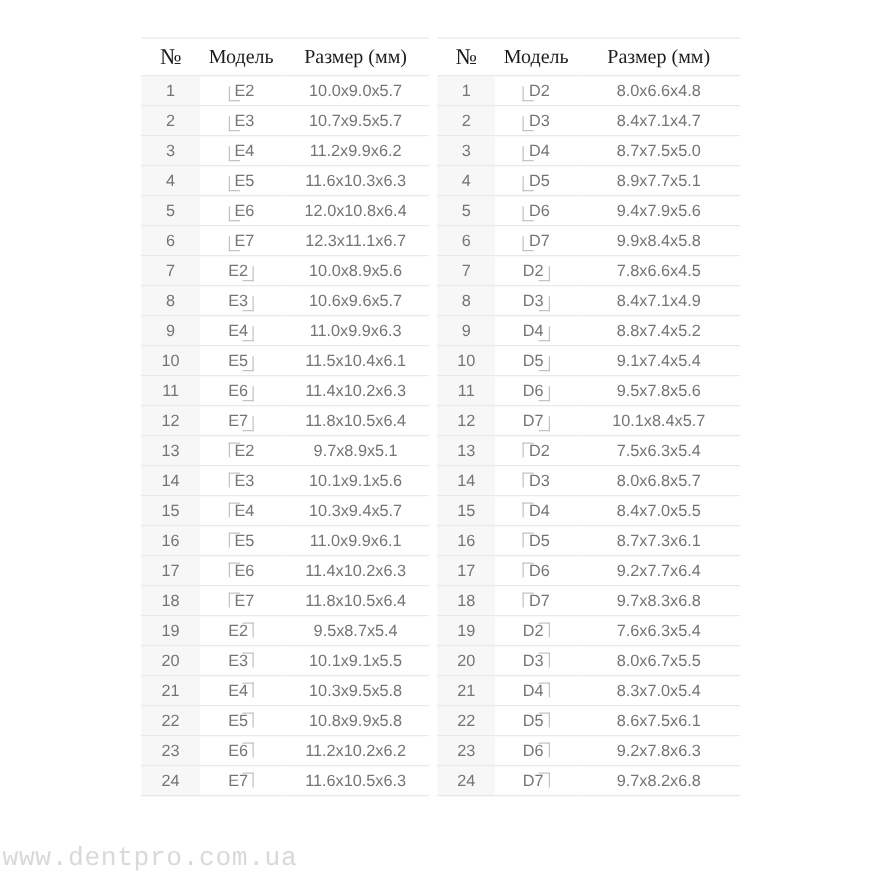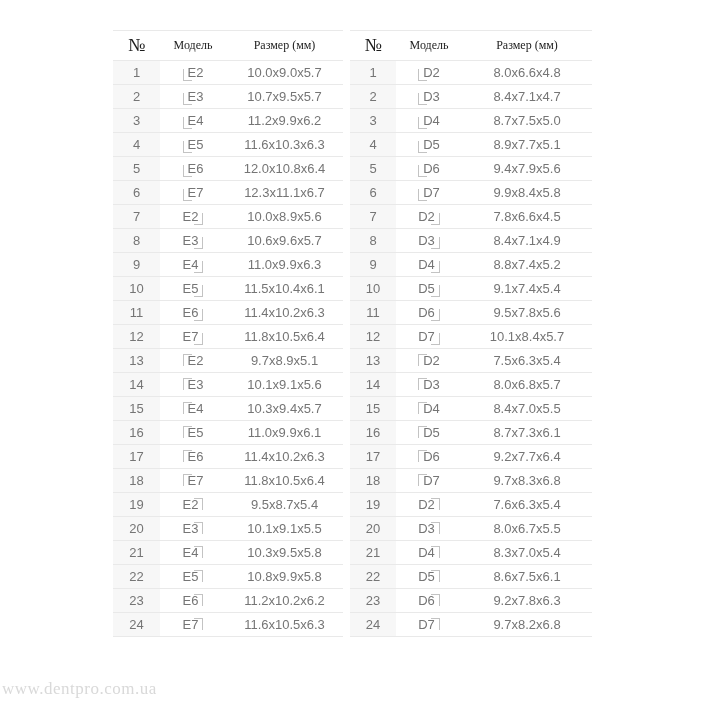--- a/index.html
+++ b/index.html
@@ -23,21 +23,21 @@
   table{
     border-collapse:collapse;
     font-family:"Liberation Sans",sans-serif;
     font-size:13px;
     color:var(--text-gray);
   }
   th{
     font-family:"Liberation Serif","DejaVu Serif",serif;
     font-weight:400;
     color:var(--header-text);
-    font-size:12px;
+    font-size:16px;
     height:30px;
     padding:2px 6px;
     border-top:1px solid var(--row-border);
     border-bottom:1px solid var(--row-border);
     text-align:center;
     white-space:nowrap;
   }
   th.num{font-size:18px;}
   td{
     height:24px;
@@ -59,22 +59,22 @@
     height:12px;
   }
   .mk-bl{border-left:1px solid var(--marker-gray);border-bottom:1px solid var(--marker-gray);margin-right:-4px;vertical-align:-4px;}
   .mk-br{border-right:1px solid var(--marker-gray);border-bottom:1px solid var(--marker-gray);margin-left:-4px;vertical-align:-4px;}
   .mk-tl{border-left:1px solid var(--marker-gray);border-top:1px solid var(--marker-gray);margin-right:-4px;vertical-align:-1px;}
   .mk-tr{border-right:1px solid var(--marker-gray);border-top:1px solid var(--marker-gray);margin-left:-4px;vertical-align:-1px;}
   .watermark{
     position:absolute;
     left:2px;
     bottom:6px;
-    font-family:Liberation Serif, serif;
-    font-size:17px;
+    font-family:Liberation Mono, monospace;
+    font-size:21px;
     color:var(--watermark-gray);
     letter-spacing:0.5px;
   }
 </style>
 </head>
 <body>
 
 <div class="tables-wrap">
 
   <table class="t-e">

